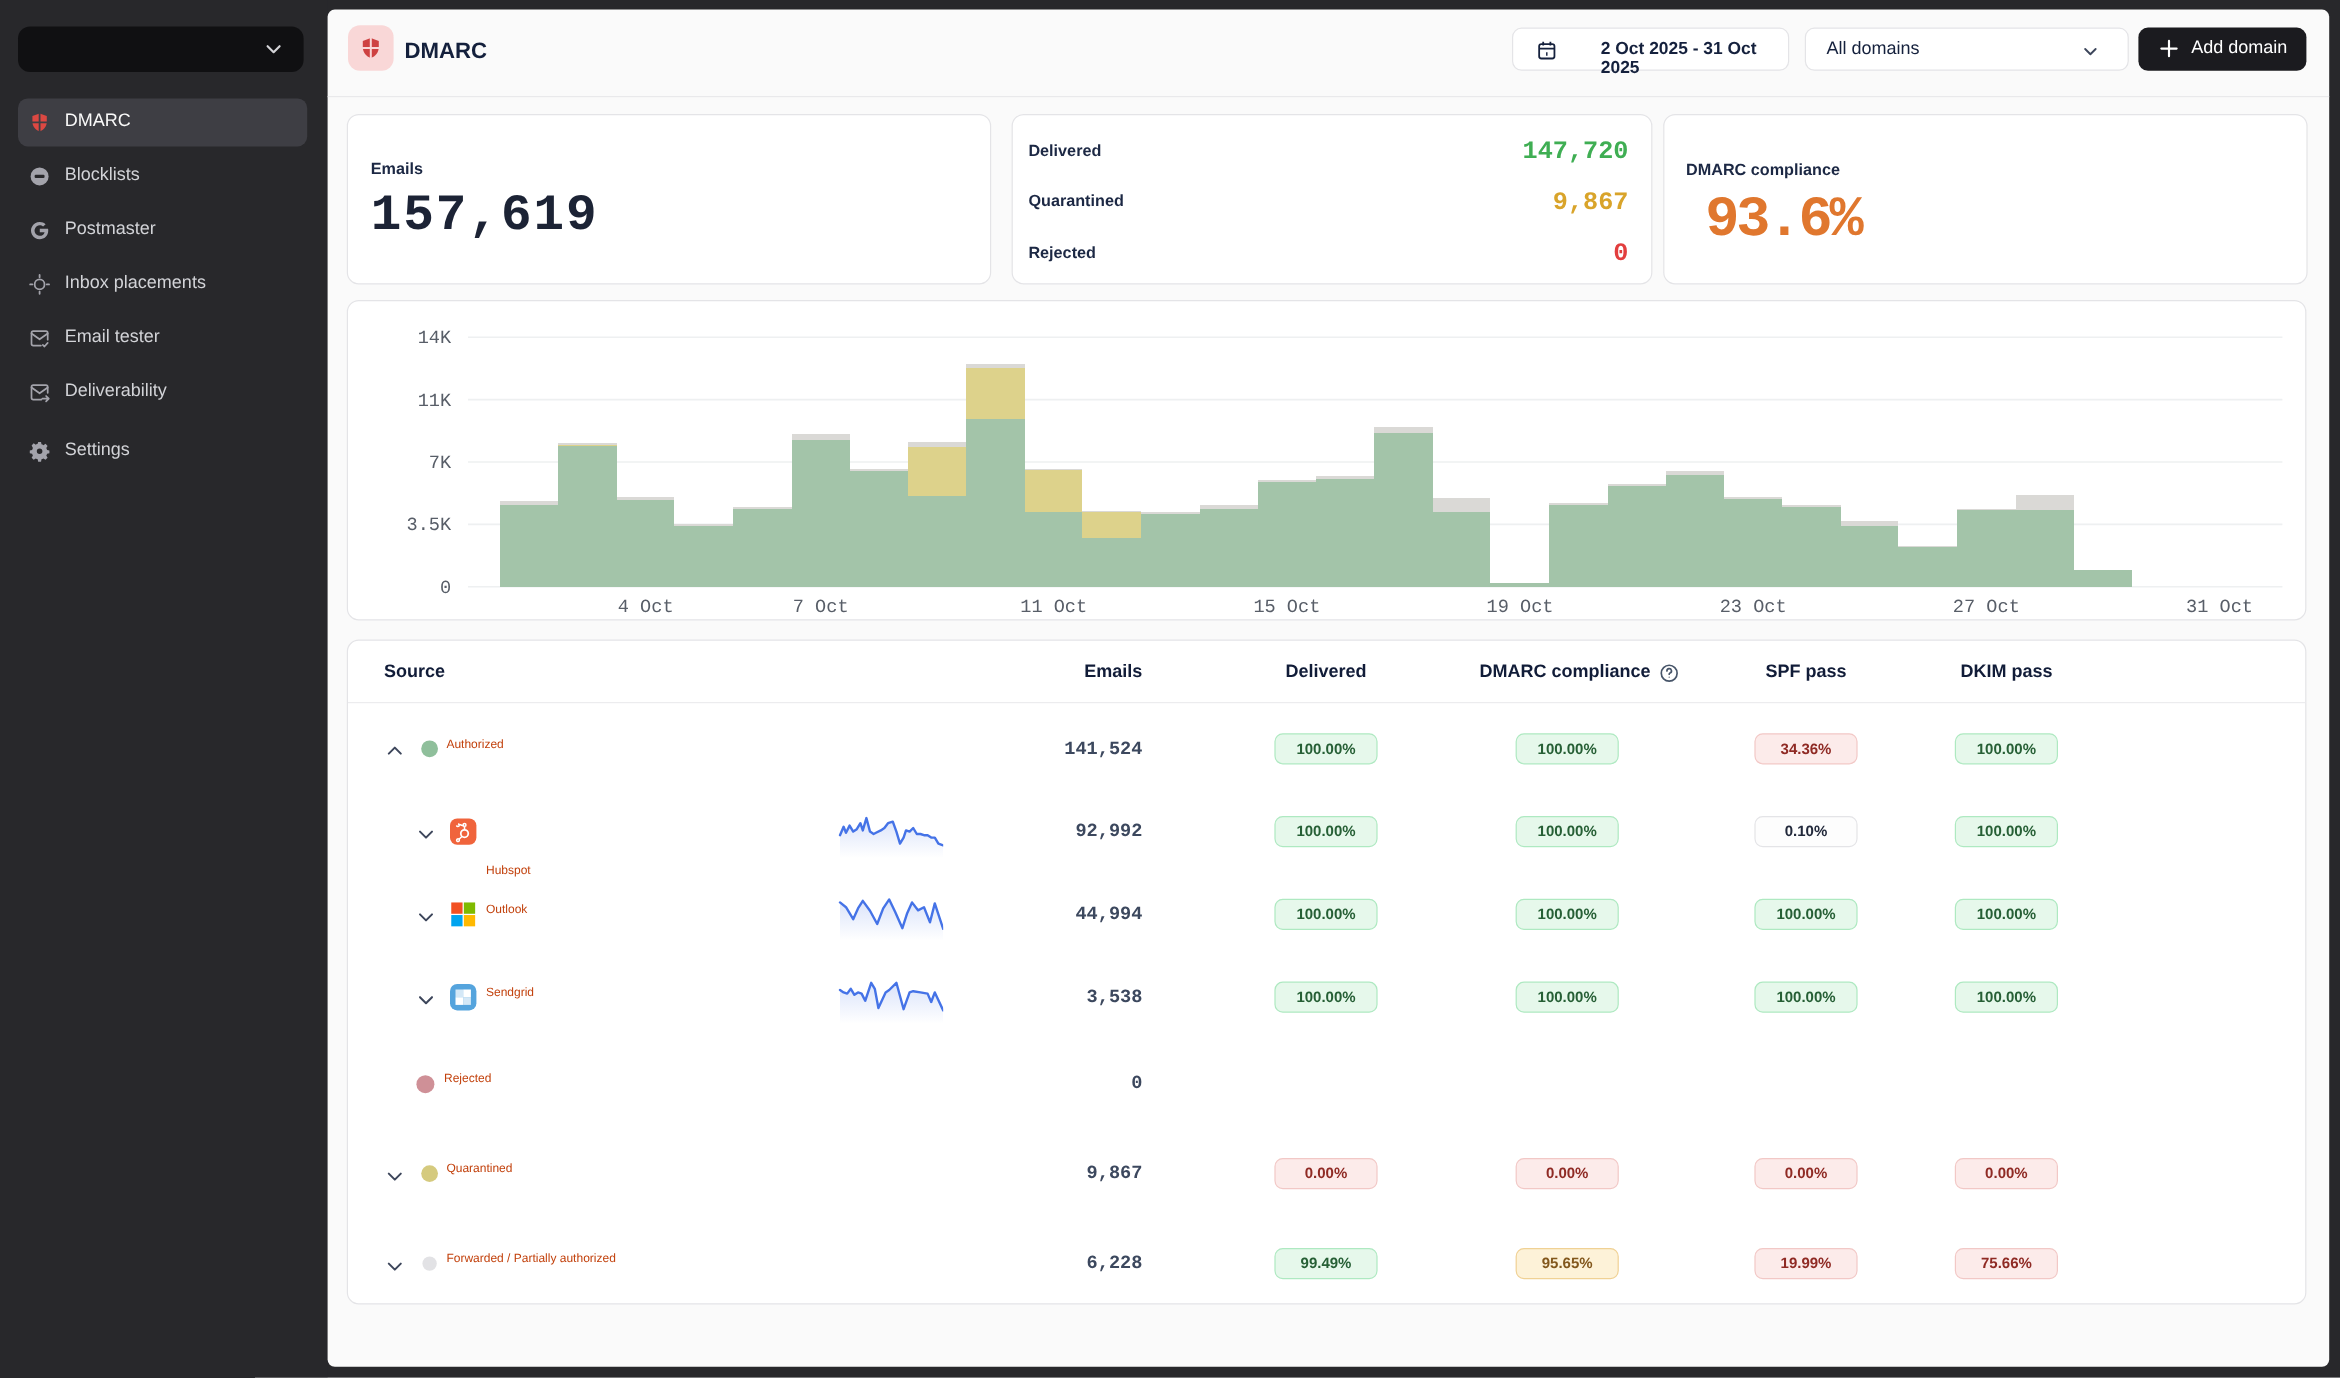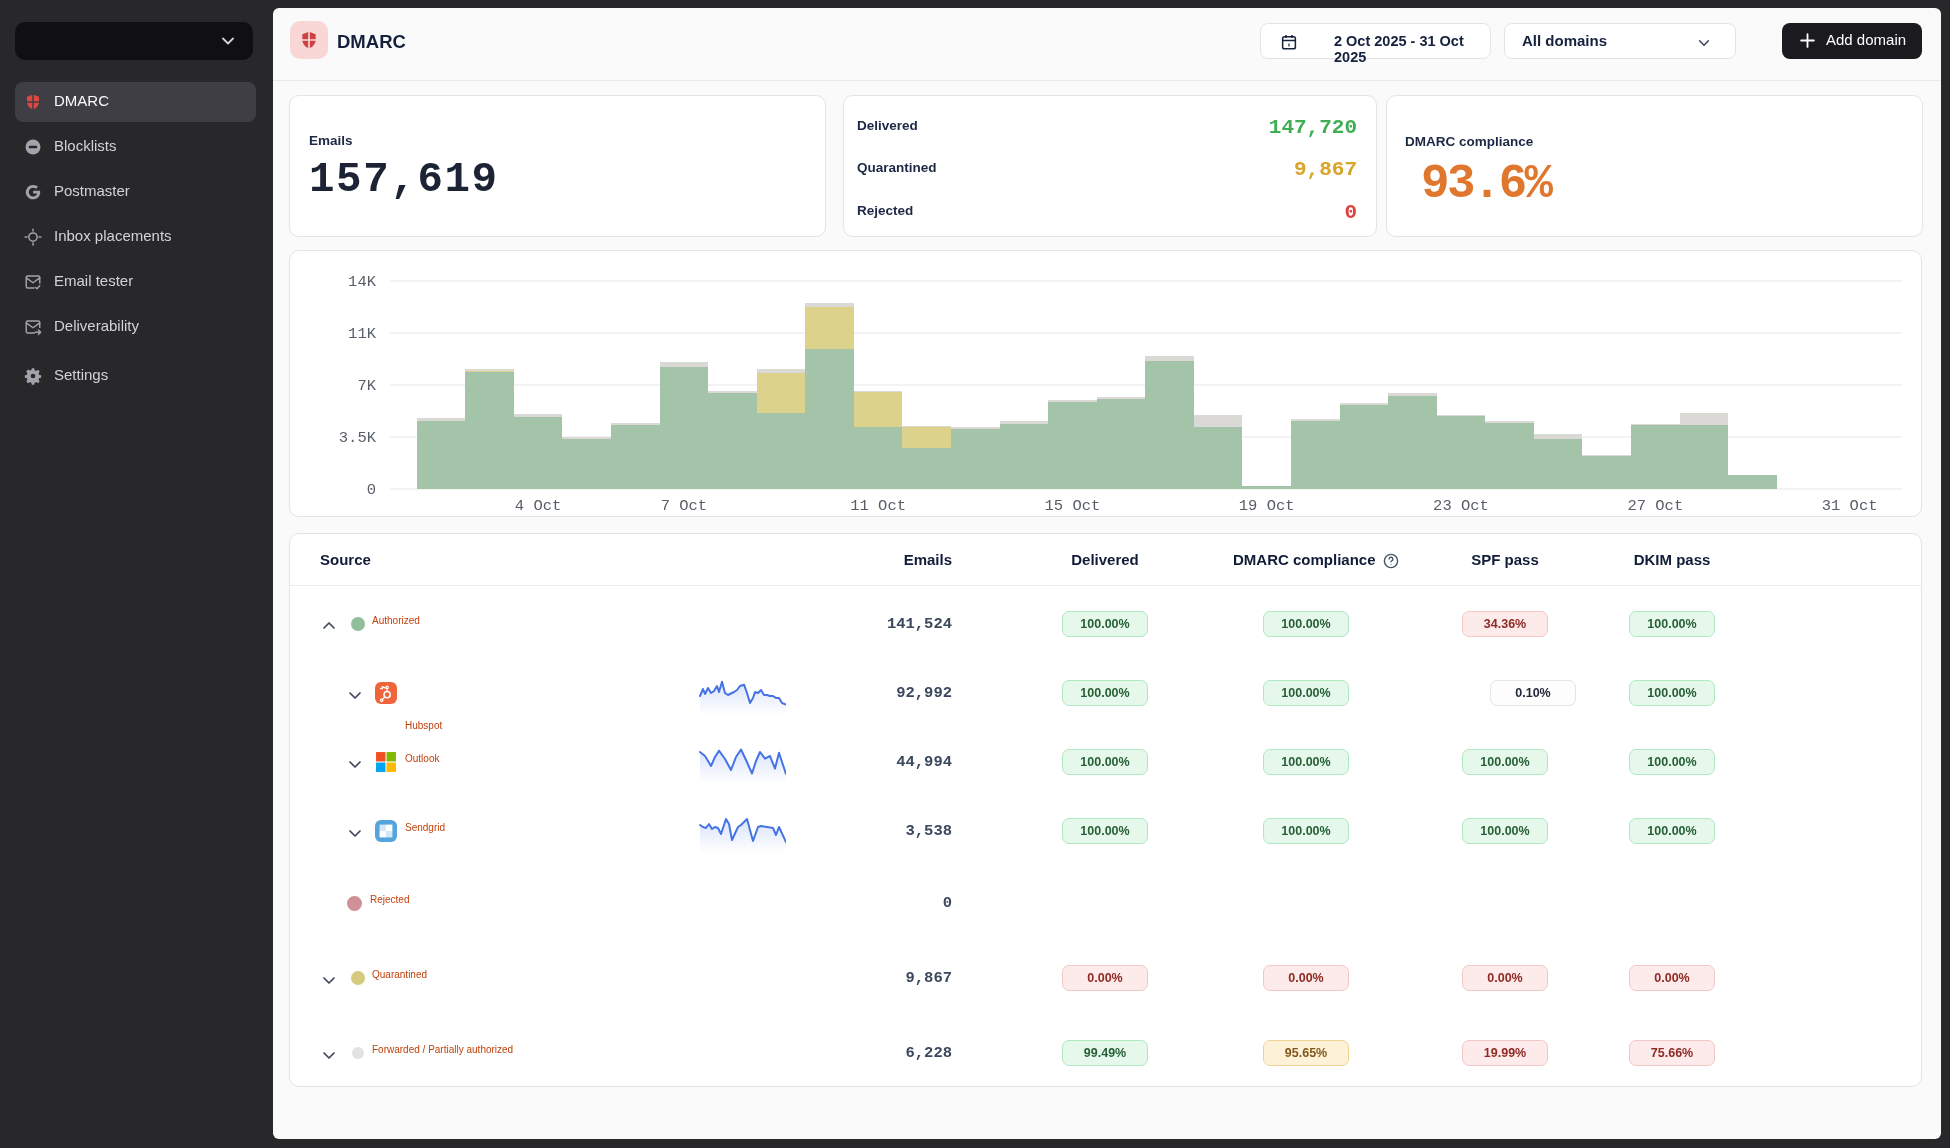--- a/index.html
+++ b/index.html
@@ -21,21 +21,21 @@
 
 
 #topbar { position:absolute; left:0; top:0; width:1668px; height:73px; border-bottom:1px solid #e9e9eb; }
 #appicon { position:absolute; left:17px; top:13px; width:38px; height:38px; border-radius:10px; background:#f9d7d7; }
 #appicon svg { position:absolute; left:9px; top:9px; }
 #apptitle { position:absolute; left:64px; top:23px; font-size:18.5px; font-weight:700; color:#14203c; }
 .tbtn { position:absolute; top:15px; height:36px; background:#fff; border:1px solid #e4e4e7; border-radius:8px; font-size:15px; font-weight:600; color:#15213d; }
 #datebtn { left:987px; width:231px; }
 #datebtn span { position:absolute; left:45px; top:9px; font-size:14.5px;margin-left:28px; }
 #datebtn svg { position:absolute; left:19px; top:9px; }
-#domainsel { left:1231px; width:232px; font-weight:700;}
+#domainsel { left:1231px; width:270px; font-weight:400;}
 #domainsel span { position:absolute; left:17px; top:8px; }
 #domainsel svg { position:absolute; right:24px; top:12px; }
 #addbtn { position:absolute; left:1509px; top:15px; width:140px; height:36px; background:#1b1b1f; border-radius:8px; color:#fff; font-size:15px; font-weight:500; }
 #addbtn svg { position:absolute; left:17px; top:9px; }
 #addbtn span { position:absolute; left:44px; top:8px; }
 
 
 .card { position:absolute; background:#fff; border:1px solid #e4e4e7; border-radius:10px;padding-left:40px; }
 #card1 { left:16px; top:87px; width:537px; height:142px; }
 #card2 { left:570px; top:87px; width:534px; height:142px; }
@@ -60,21 +60,21 @@
 .chev { position:absolute; top:-6px; }
 .dot { position:absolute; border-radius:50%; }
 .srclbl { position:absolute; top:-9px; font-size:10px; font-weight:500; color:#c2410c; }
 .subicon { position:absolute; left:85px; top:-11px; width:22px; height:22px; border-radius:6px; }
 .emails { position:absolute; top:-9px; right:971px; font-size:15.5px; font-weight:700; color:#3c485e; }
 .badge { position:absolute; top:-13px; width:86px; height:26px; border-radius:7px; font-size:12.5px; font-weight:700; text-align:center; line-height:25px; }
 .b-d { left:772px; } .b-c { left:973px; } .b-s { left:1172px; } .b-k { left:1339px; }
 .bg { background:#e6f8eb; border:1px solid #aee9c1; color:#265f35; }
 .br { background:#fcebea; border:1px solid #f2c8c6; color:#8f2a24; }
 .ba { background:#fdf2d8; border:1px solid #f0d194; color:#82571c; }
-.bn { background:#fdfdfd; border:1px solid #e4e4e7; color:#22293b;margin-left:28px; }
+.bn { background:#fdfdfd; border:1px solid #e4e4e7; color:#22293b; }
 .spark { position:absolute; left:408px; top:-18px; }
 </style>
 </head>
 <body>
 
 <div id="sidebar">
   <div id="wsbtn">
     <svg width="16" height="16" viewBox="0 0 16 16" fill="none">
         <path d="M3 5.5 L8 10.5 L13 5.5" stroke="#d4d4d8" stroke-width="1.8" stroke-linecap="round" stroke-linejoin="round"></path>
       </svg>

